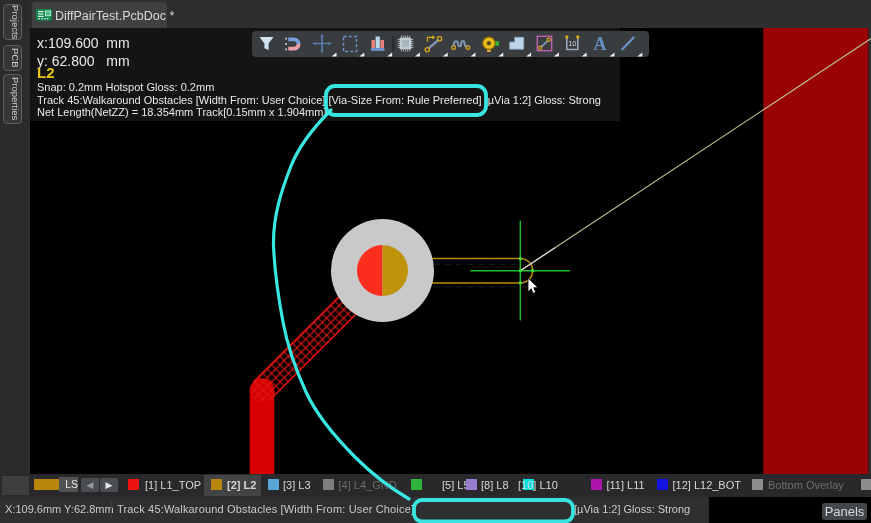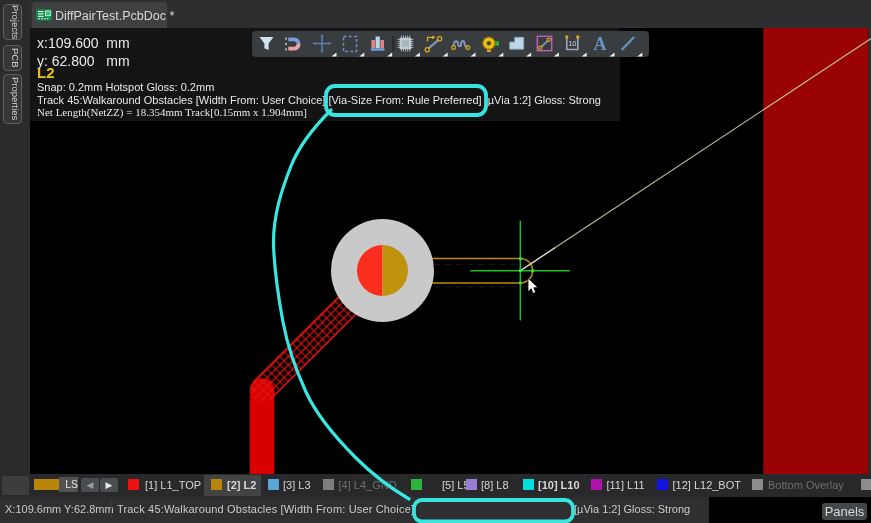--- a/index.html
+++ b/index.html
@@ -96,21 +96,21 @@
   <div class="vtab" style="top:45px;height:26px;">PCB</div>
   <div class="vtab" style="top:74px;height:50px;">Properties</div>
 </div>
 
 <div class="abs" id="hud">
   <div class="big" style="top:7px;">x:109.600  mm</div>
   <div class="big" style="top:25px;">y: 62.800   mm</div>
   <div class="l2">L2</div>
   <div class="sm" style="top:53px;">Snap: 0.2mm Hotspot Gloss: 0.2mm</div>
   <div class="sm" style="top:66px;">Track 45:Walkaround Obstacles [Width From: User Choice] [Via-Size From: Rule Preferred] [µVia 1:2] Gloss: Strong</div>
-  <div class="sm" style="top:78px;font-family:Liberation Serif, serif;">Net Length(NetZZ) = 18.354mm Track[0.15mm x 1.904mm]</div>
+  <div class="sm" style="top:78px;">Net Length(NetZZ) = 18.354mm Track[0.15mm x 1.904mm]</div>
 </div>
 
 <div class="abs" id="toolbar">
   <svg class="abs" style="left:0;top:0;" width="397" height="26" viewBox="0 0 397 26">
 
     <g fill="#f2f2f2">
       <path d="M79.5,25.4 L84.5,25.4 L84.5,21.4 Z"></path>
       <path d="M107.3,25.4 L112.3,25.4 L112.3,21.4 Z"></path>
       <path d="M135.1,25.4 L140.1,25.4 L140.1,21.4 Z"></path>
       <path d="M162.9,25.4 L167.9,25.4 L167.9,21.4 Z"></path>
@@ -200,21 +200,21 @@
     <div class="ltxt" style="left:227px;font-weight:bold;">[2] L2</div>
   <div class="sw" style="left:267.5px;background:#58a6d8;"></div>
     <div class="ltxt" style="left:283px;">[3] L3</div>
   <div class="sw" style="left:323px;background:#7e7e7e;"></div>
     <div class="ltxt dim" style="left:338.5px;">[4] L4_GND</div>
   <div class="sw" style="left:410.5px;background:#2eb43a;"></div>
     <div class="ltxt" style="left:426px;padding-left:16px;">[5] L5</div>
   <div class="sw" style="left:465.5px;background:#9a7cd0;"></div>
     <div class="ltxt" style="left:481px;">[8] L8</div>
   <div class="sw" style="left:522.5px;background:#00dede;"></div>
-    <div class="ltxt" style="left:538px;font-weight:bold;">[10] L10</div>
+    <div class="ltxt" style="left:518px;">[10] L10</div>
   <div class="sw" style="left:591px;background:#ad13ad;"></div>
     <div class="ltxt" style="left:606.5px;">[11] L11</div>
   <div class="sw" style="left:657px;background:#1414e0;"></div>
     <div class="ltxt" style="left:672.5px;">[12] L12_BOT</div>
   <div class="sw" style="left:751.5px;background:#8c8c8c;"></div>
     <div class="ltxt dim" style="left:768px;">Bottom Overlay</div>
   <div class="sw" style="left:861px;background:#8c8c8c;"></div>
 </div>
 
 <div class="abs" id="statusbar">

